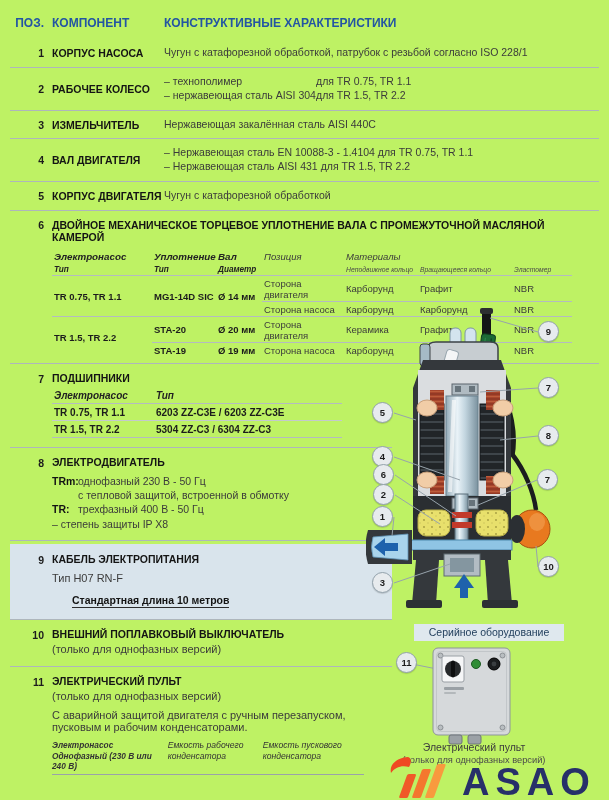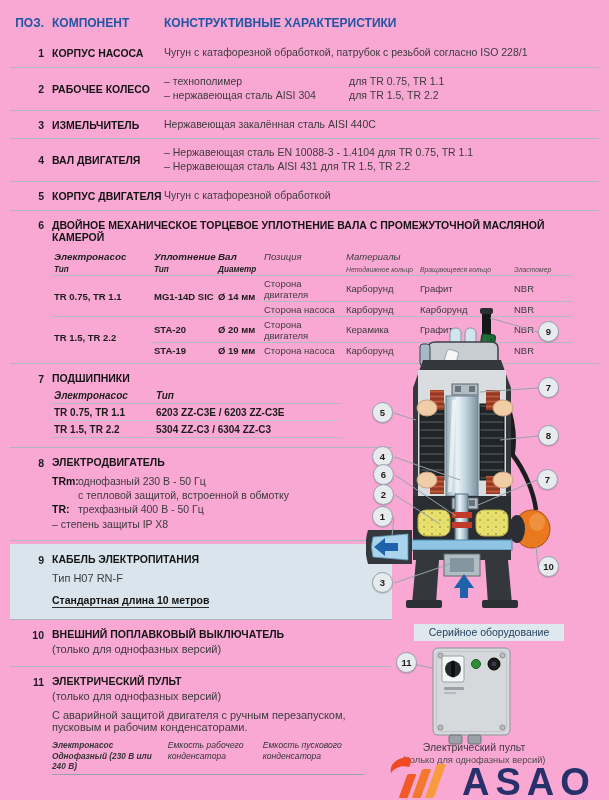--- a/index.html
+++ b/index.html
@@ -1,34 +1,34 @@
 <!DOCTYPE html>
 <html><head>
 <meta charset="utf-8">
 <style>
   * { margin:0; padding:0; box-sizing:border-box; }
   html,body { background:#fff; }
   .page {
-    position:relative; width:609px; height:800px; background:#f9a8d4;
+    position:relative; width:609px; height:800px; background:#bef264;
     font-family:"Liberation Sans", sans-serif; color:#3b3b3b; overflow:hidden;
   }
   .content { position:absolute; left:0; top:0; width:609px; padding:0 10px; }
 
   
   .doc-header { display:grid; grid-template-columns:34px 104px 1fr; column-gap:8px;
     padding:16px 0 9px 0; font-weight:bold; font-size:12px; color:#2355a3; }
   .doc-header .pos-h { text-align:right; }
 
   
   .row { display:grid; grid-template-columns:34px 104px 1fr; column-gap:8px;
     align-items:center; padding:7px 0; border-bottom:1px solid #aeb6bc; }
   .pos { text-align:right; font-weight:bold; font-size:10.5px; color:#1c1c1c; }
   .cname { font-weight:bold; font-size:10.5px; color:#141414; white-space:nowrap; }
   .cdesc { font-size:10.5px; line-height:1.32; color:#3b3b3b; }
-  .pair { display:grid; grid-template-columns:152px auto;gap:33px; }
+  .pair { display:grid; grid-template-columns:152px auto; }
 
   
   .sec6 { padding:8px 0 6px 0; border-bottom:1px solid #aeb6bc; }
   .sec6-head { display:grid; grid-template-columns:34px 1fr; column-gap:8px; padding-bottom:6px; }
   .sec6-head .t { font-weight:bold; font-size:10.5px; color:#141414; }
   table { border-collapse:collapse; }
   .sealtbl { margin-left:42px; width:520px; table-layout:fixed; font-size:9.5px; }
   .sealtbl td, .sealtbl th { padding:1.5px 2px; vertical-align:middle; text-align:left; font-weight:normal; }
   .sealtbl .it { font-style:italic; }
   .sealtbl .bi { font-style:italic; font-weight:bold; font-size:9.8px; color:#222; }
@@ -48,21 +48,21 @@
   .note { font-size:11px; color:#3b3b3b; margin-bottom:2px; }
   .smalltbl { margin-top:3px; font-size:10px; }
   .smalltbl td, .smalltbl th { padding:2.5px 2px; text-align:left; }
   .smalltbl th { font-style:italic; font-weight:bold; color:#222; border-bottom:1px solid #b4bbc0; }
   .smalltbl td { font-weight:bold; color:#1c1c1c; border-bottom:1px solid #c3c9cd; }
   .smalltbl tr:last-child td { border-bottom:1px solid #b4bbc0; }
   .motorline { display:grid; grid-template-columns:26px auto; font-size:10.5px; line-height:1.35; }
   .motorline .lb { font-weight:bold; color:#141414; }
   .dash { font-size:10.5px; line-height:1.4; }
   .hl { background:#d9e4ec; margin-top:3px; padding:9px 0 11px 0; }
-  .cable-len { font-weight:bold; color:#141414; border-bottom:1.4px solid #2c2c2c; display:inline-block; padding-bottom:1px; }
+  .cable-len { font-weight:bold; color:#141414; border-bottom:1.4px solid #2c2c2c; display:inline-block; padding-bottom:1px;margin-left:20px; }
   .captbl { margin-top:6px; font-size:10px; table-layout:fixed; width:312px; }
   .captbl th { font-style:italic; font-weight:bold; font-size:8.3px; color:#333;
     text-align:left; vertical-align:top; padding:1px 2px 3px 0; border-bottom:1px solid #9aa2a9; line-height:1.25; }
   .captbl th.reg { font-weight:normal; font-style:italic; font-size:8.6px; }
 
   
   .figure { position:absolute; left:366px; top:308px; width:240px; height:316px; }
   .figure svg { position:absolute; left:0; top:0; }
   .callout { position:absolute; width:21px; height:21px; border-radius:50%;
     background:#e7ebee; border:1px solid #93a2ac; color:#1d1d1d;

